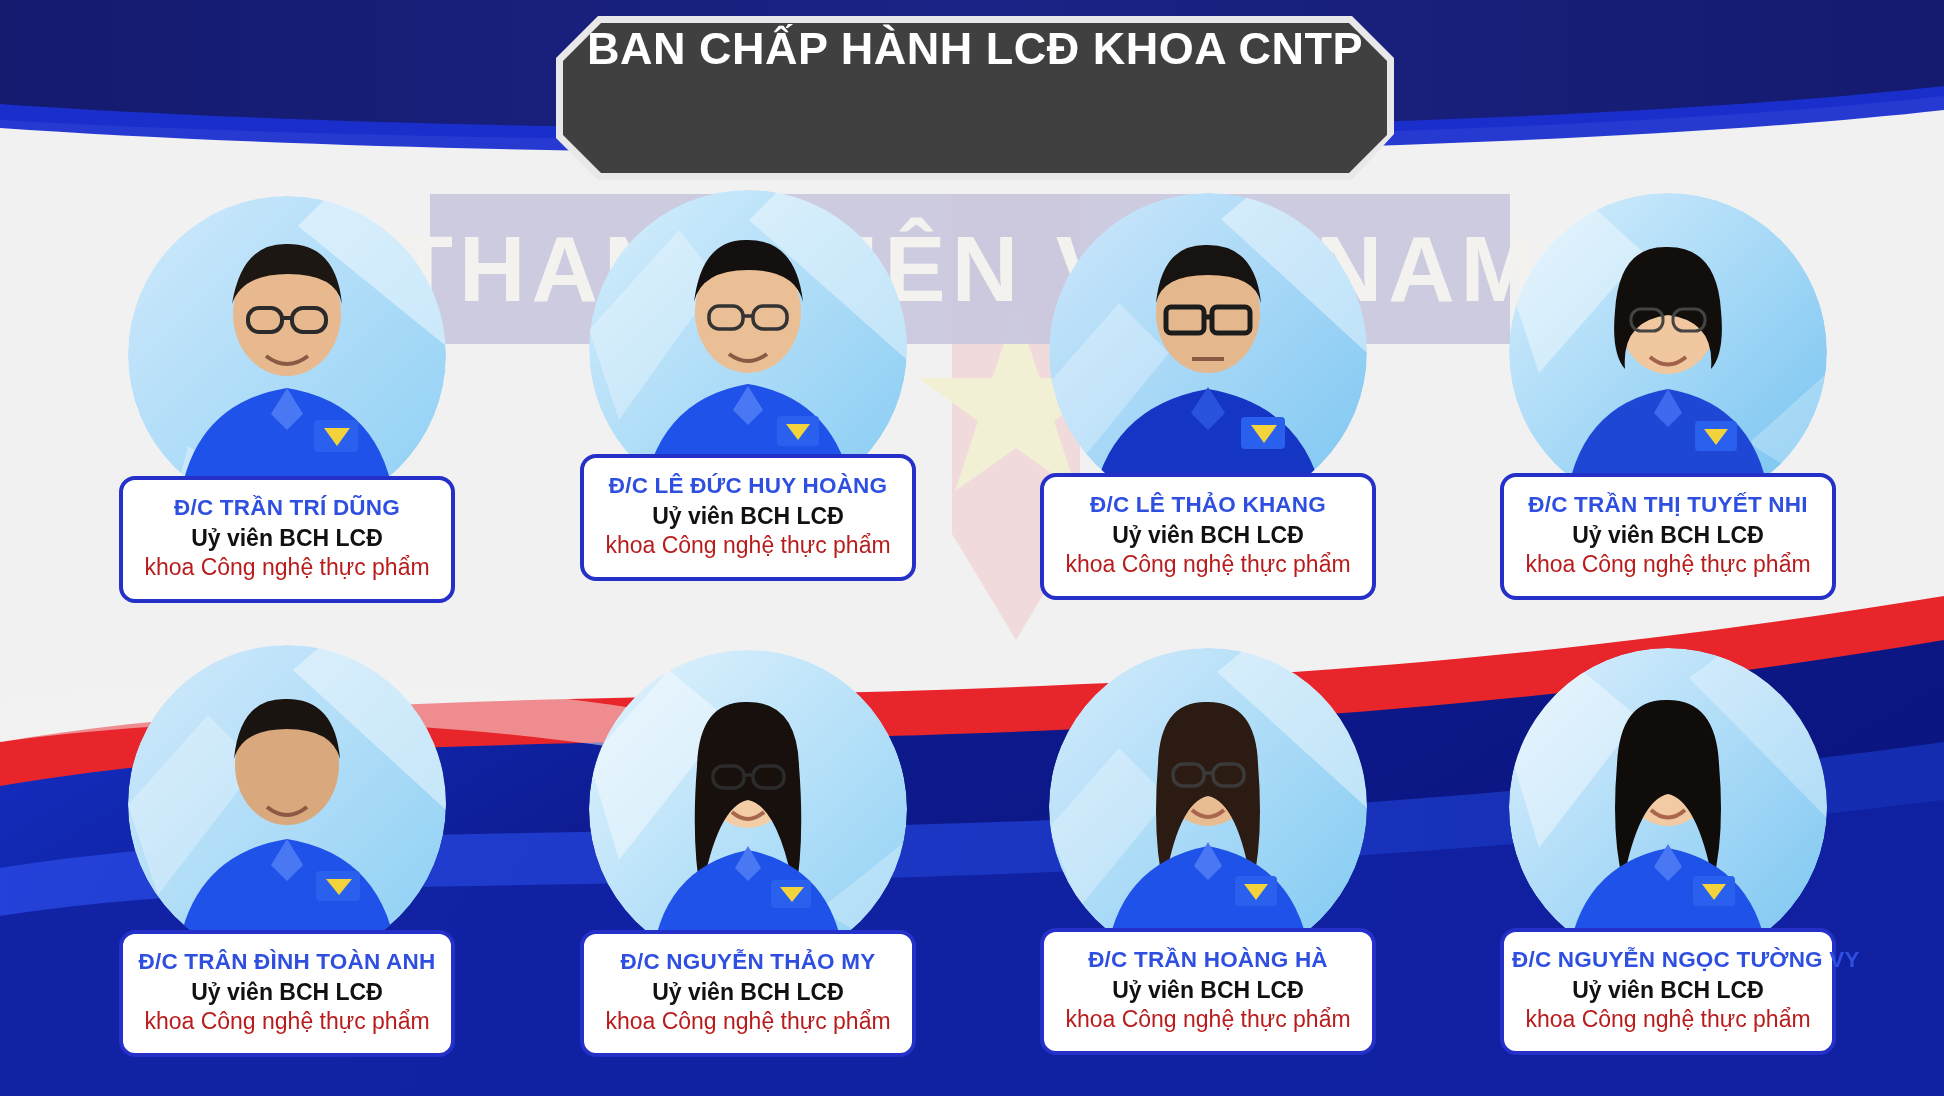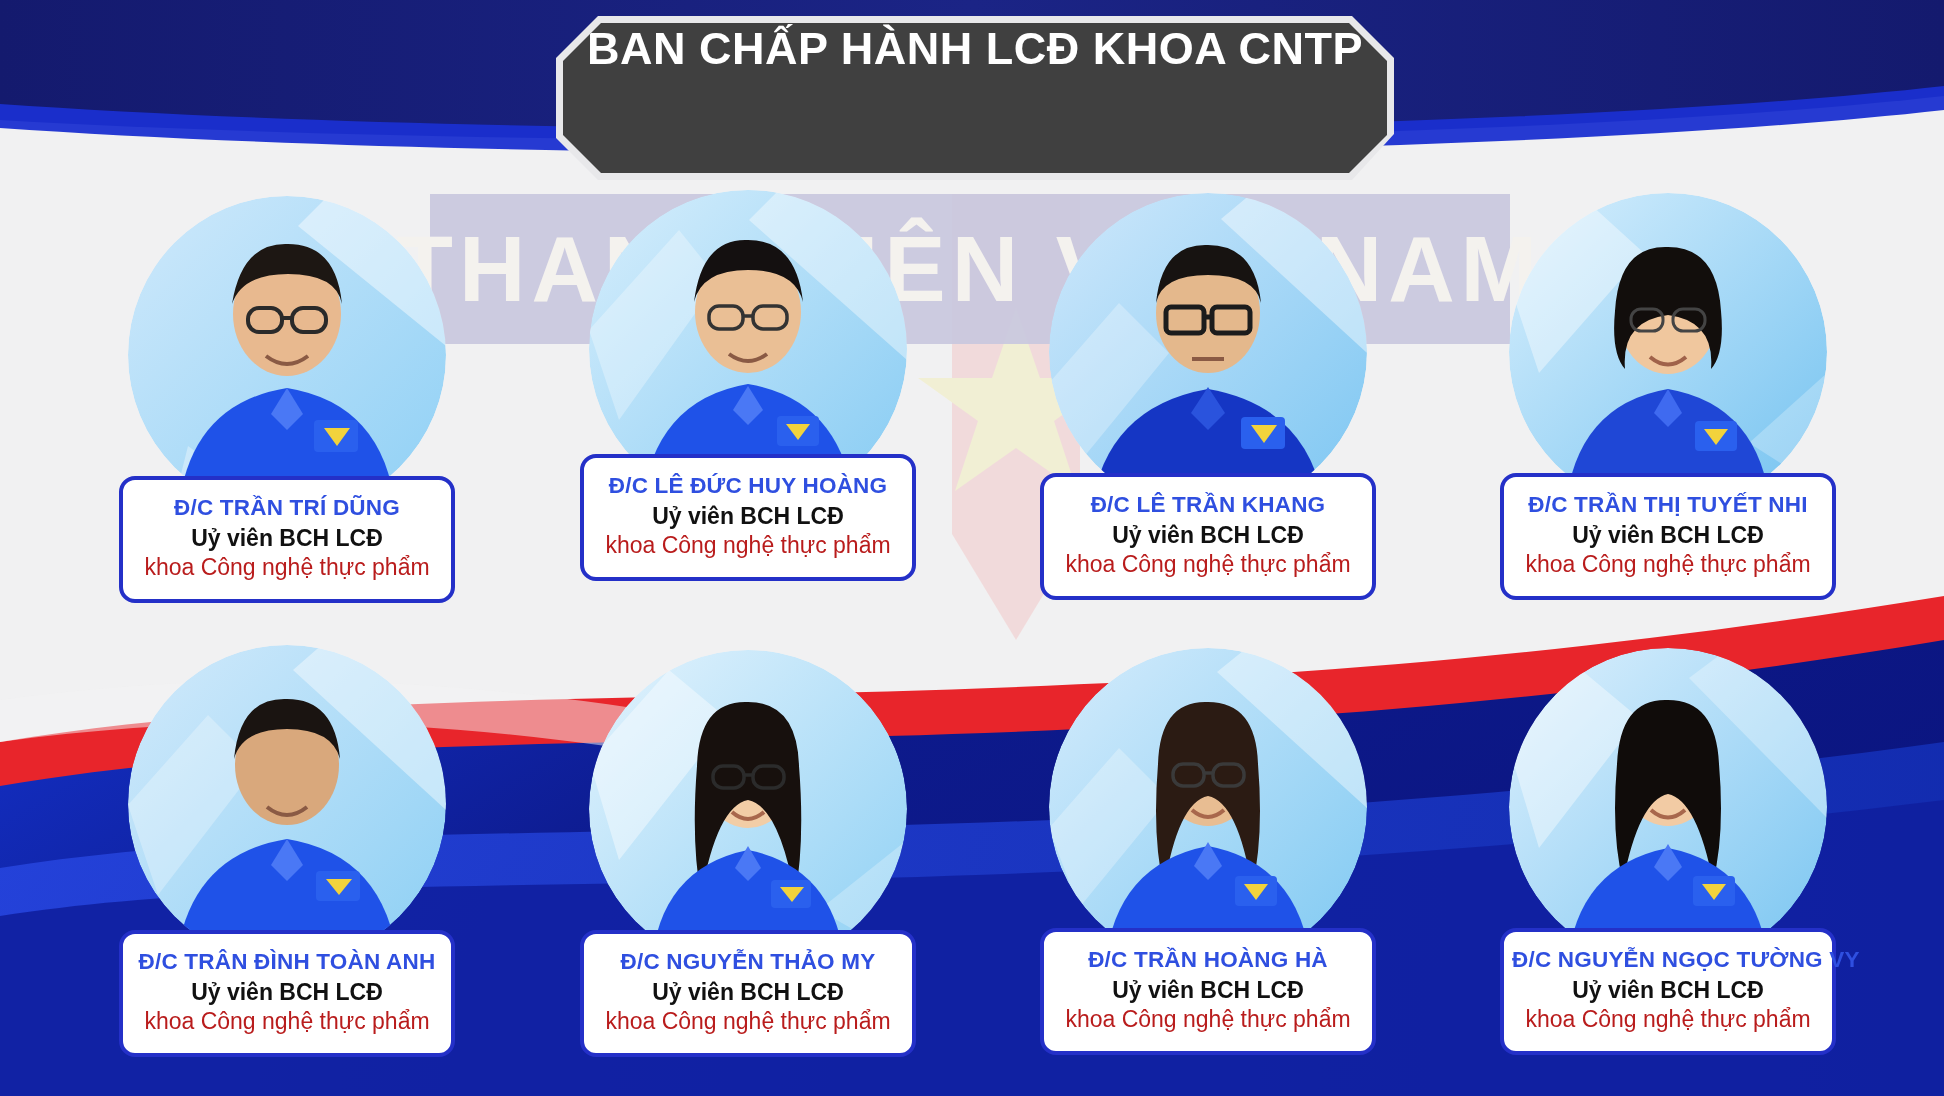--- a/index.html
+++ b/index.html
@@ -219,21 +219,21 @@
           <rect x="163" y="114" width="38" height="26" rx="5" fill="none" stroke="#1c1c1c" stroke-width="5"></rect>
           <line x1="155" y1="124" x2="163" y2="124" stroke="#1c1c1c" stroke-width="5"></line>
           <path d="M143,166 h32" stroke="#8a5a44" stroke-width="4" fill="none"></path>
           <path d="M42,318 q14,-104 117,-122 q103,18 117,122 Z" fill="#1536c4"></path>
           <path d="M159,194 l-17,26 17,17 17,-17 Z" fill="#2a53dd"></path>
           <rect x="192" y="224" width="44" height="32" rx="4" fill="#2a60ee"></rect>
           <polygon points="202,232 228,232 215,250" fill="#f2d33c"></polygon>
         </svg>
       </div>
       <div class="card" style="top:280px;">
-        <div class="m-name">Đ/C LÊ TRẦN KHANG</div>
+        <div class="m-name">Đ/C LÊ THẢO KHANG</div>
         <div class="m-role">Uỷ viên BCH LCĐ</div>
         <div class="m-dept">khoa Công nghệ thực phẩm</div>
       </div>
     </div>
 
     <div class="member" style="left:1468px; top:193px;">
       <div class="photo">
         <svg viewBox="0 0 318 318">
           <defs>
               <linearGradient id="pg4" x1="0" y1="0" x2="1" y2="1">

